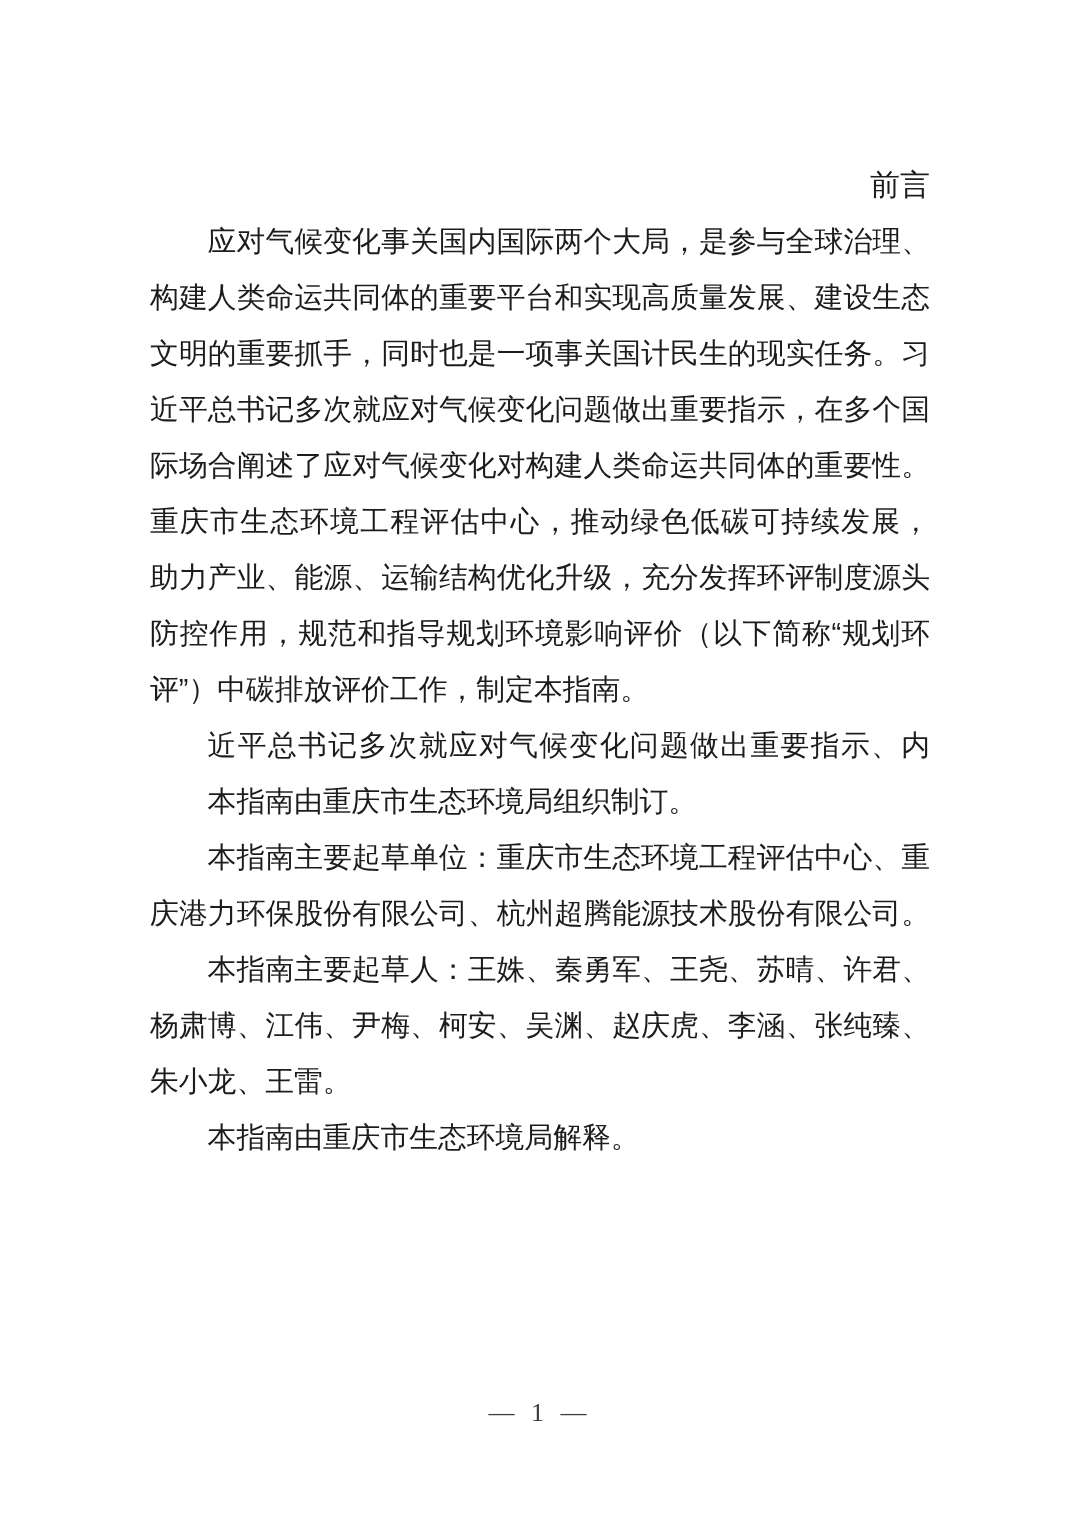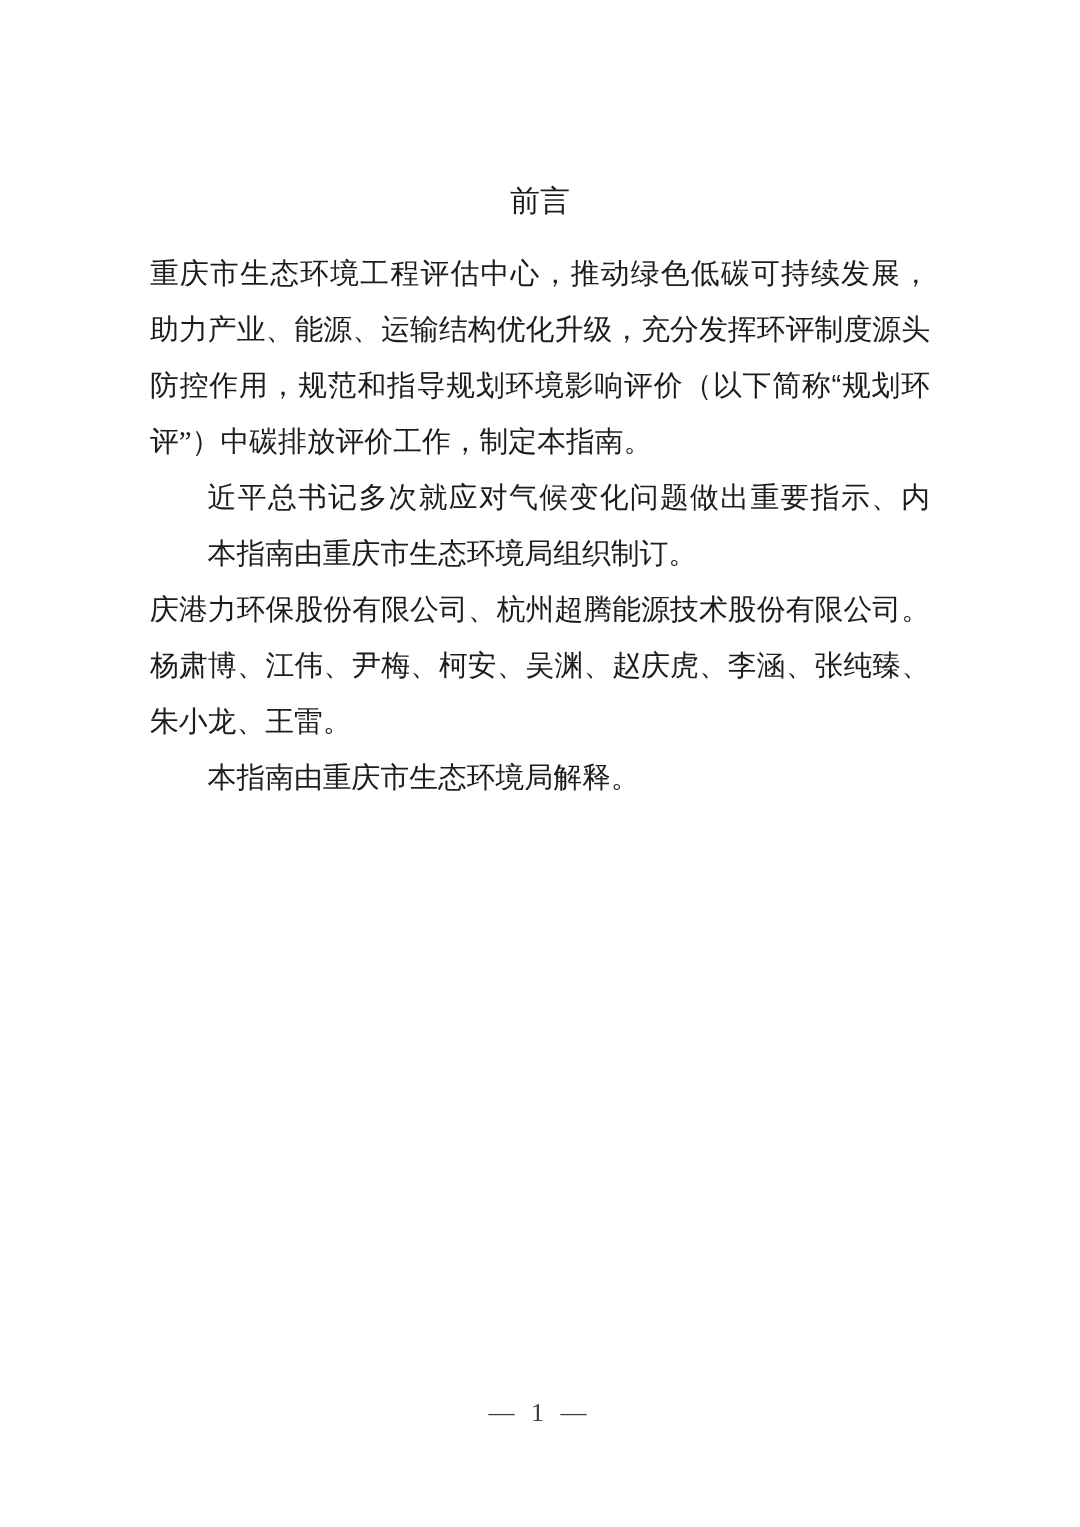--- a/index.html
+++ b/index.html
@@ -18,69 +18,78 @@
   }
   .content {
     position: absolute;
     left: 150px;
     top: 157px;
     width: 780px;
     font-size: 28.8px;
     line-height: 56px;
   }
   .heading {
-    margin: 16px;
+    margin: 0;
     font-size: 30px;
     font-weight: normal;
     line-height: 56px;
-    text-align: center;
+    text-align: right;
   }
   .para { margin: 0; }
   .line {
     text-align: justify;
     text-align-last: justify;
     white-space: normal;
   }
   .line.first { text-indent: 2em; }
-  .line.noj { text-align-last: left; font-family: Liberation Serif, serif; }
+  .line.noj { text-align-last: left; }
   .footer {
     position: absolute;
     left: 0;
     top: 1398px;
     width: 100%;
     text-align: center;
     font-family: "Liberation Serif", serif;
     font-size: 26px;
     letter-spacing: 5px;
     color: #3d3d3d;
   }
 </style>
 </head>
 <body>
 
 <div class="page">
   <div class="content">
     <h1 class="heading">前言</h1>
     <div>
         <div class="para">
+          <div class="line first">应对气候变化事关国内国际两个大局，是参与全球治理、</div>
+          <div class="line">构建人类命运共同体的重要平台和实现高质量发展、建设生态</div>
+          <div class="line">文明的重要抓手，同时也是一项事关国计民生的现实任务。习</div>
+          <div class="line">近平总书记多次就应对气候变化问题做出重要指示，在多个国</div>
+          <div class="line">际场合阐述了应对气候变化对构建人类命运共同体的重要性。</div>
+        </div>
+        <div class="para">
           <div class="line">重庆市生态环境工程评估中心，推动绿色低碳可持续发展，</div>
           <div class="line">助力产业、能源、运输结构优化升级，充分发挥环评制度源头</div>
           <div class="line">防控作用，规范和指导规划环境影响评价（以下简称“规划环</div>
           <div class="line noj">评”）中碳排放评价工作，制定本指南。</div>
         </div>
         <div class="para">
           <div class="line first">近平总书记多次就应对气候变化问题做出重要指示、内</div>
         </div>
         <div class="para">
           <div class="line first noj">本指南由重庆市生态环境局组织制订。</div>
         </div>
         <div class="para">
+          <div class="line first">本指南主要起草单位：重庆市生态环境工程评估中心、重</div>
           <div class="line">庆港力环保股份有限公司、杭州超腾能源技术股份有限公司。</div>
         </div>
         <div class="para">
+          <div class="line first">本指南主要起草人：王姝、秦勇军、王尧、苏晴、许君、</div>
           <div class="line">杨肃博、江伟、尹梅、柯安、吴渊、赵庆虎、李涵、张纯臻、</div>
           <div class="line noj">朱小龙、王雷。</div>
         </div>
         <div class="para">
           <div class="line first noj">本指南由重庆市生态环境局解释。</div>
         </div>
       </div>
   </div>
   <div class="footer">
     <span>— 1 —</span>

